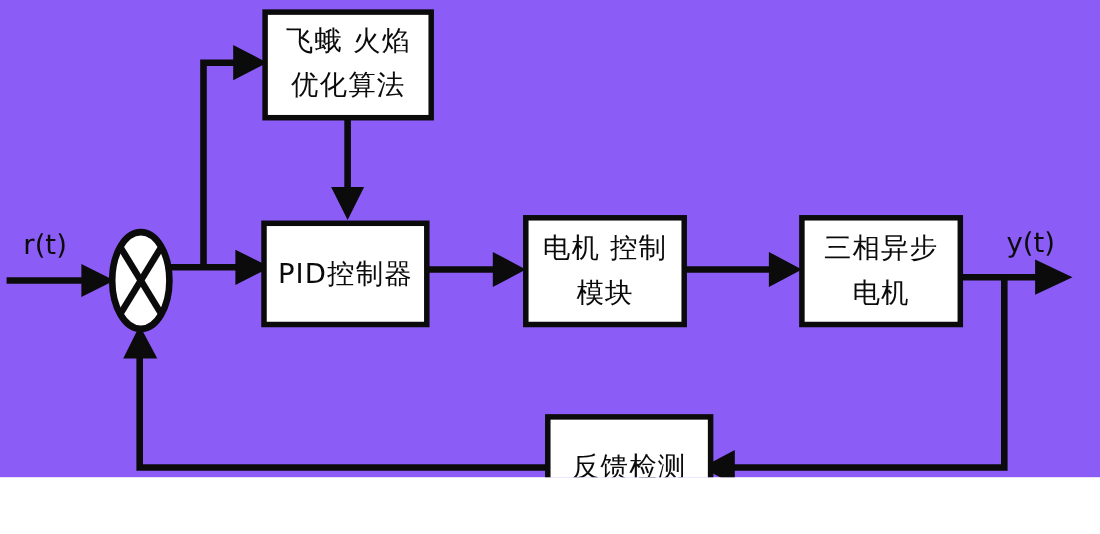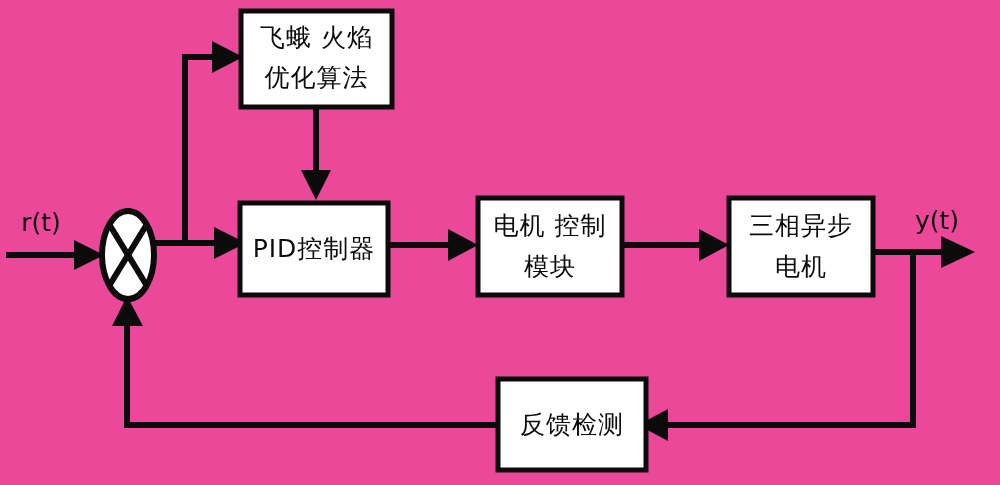--- a/index.html
+++ b/index.html
@@ -3,22 +3,22 @@
 <meta charset="utf-8">
 <style>
   html, body {
     margin: 0;
     padding: 0;
     background: #ffffff;
   }
   #diagram-root {
     position: relative;
     width: 1000px;
-    height: 485px;
-    background: #ec4899;
+    height: 434px;
+    background: #8b5cf6;
     font-family: "DejaVu Sans", "Liberation Sans", sans-serif;
     overflow: hidden;
   }
   svg.diagram-canvas {
     position: absolute;
     left: 0;
     top: 0;
     width: 1000px;
     height: 485px;
     display: block;

